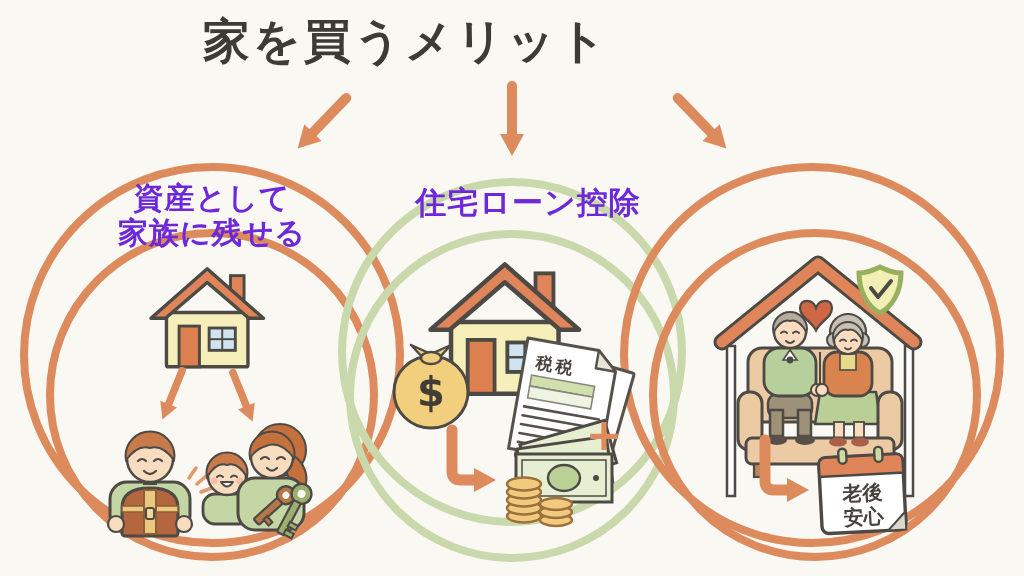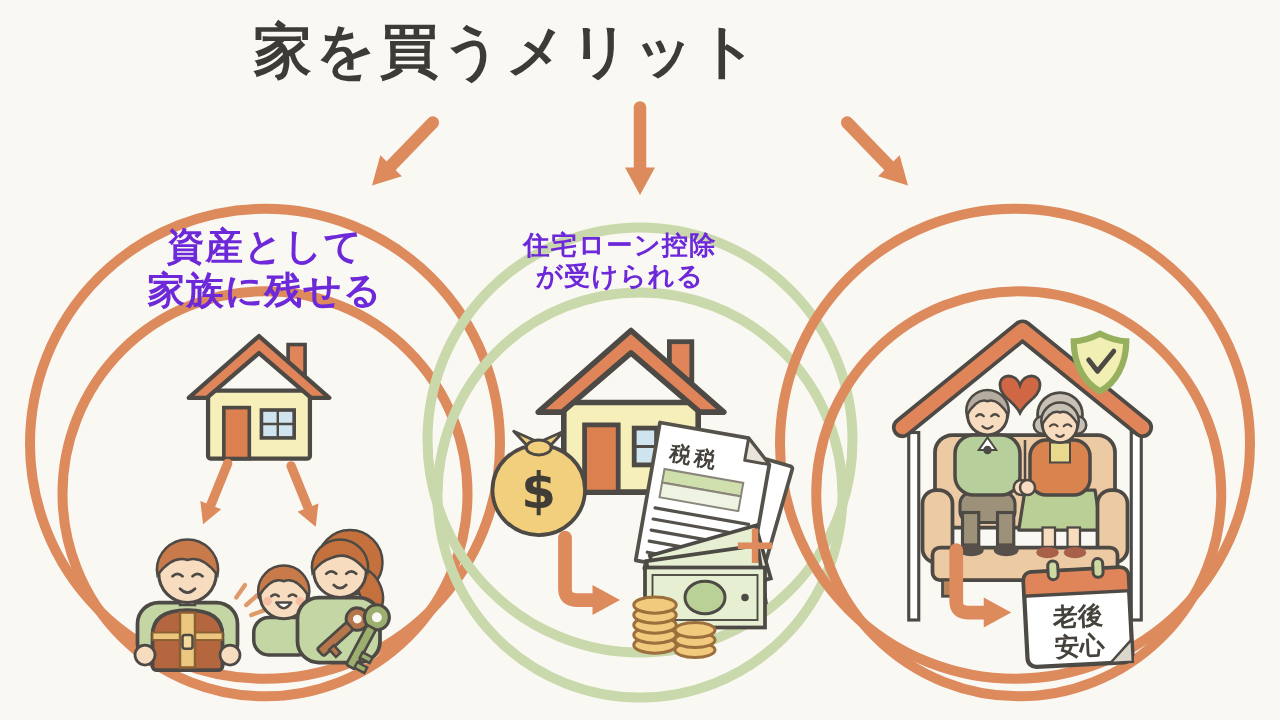--- a/index.html
+++ b/index.html
@@ -4,21 +4,21 @@
 <style>
   html,body{margin:0;padding:0;}
   body{width:1024px;height:576px;position:relative;overflow:hidden;
        background:#faf8f3;font-family:"DejaVu Sans","Liberation Sans",sans-serif;}
   #canvas{position:absolute;left:0;top:0;}
   .title{position:absolute;left:0;top:10px;width:812px;text-align:center;
          font-size:47px;font-weight:bold;color:#3e3b36;letter-spacing:3px;}
   .heading{position:absolute;width:320px;text-align:center;font-weight:bold;
            font-size:30px;line-height:1.18;color:#6d28d9;letter-spacing:1px;}
   .heading.g1{left:52px;top:180px;}
-  .heading.g2{left:336px;top:184px;font-size:21px;}
+  .heading.g2{left:368px;top:184px;font-size:31px;}
   .heading.g3{left:658px;top:184px;}
   svg text{font-family:"DejaVu Sans","Liberation Sans",sans-serif;}
 </style>
 </head>
 <body>
 
 <svg id="canvas" width="1024" height="576" viewBox="0 0 1024 576">
   <defs>
     <g id="def-top-arrow">
       <line x1="0" y1="-68" x2="0" y2="-16" stroke="#dd8a5d" stroke-width="10" stroke-linecap="round"></line>
@@ -262,16 +262,15 @@
 </svg>
 
 <div class="title">家を買うメリット</div>
 
 <div class="heading g1">
   <div>資産として</div>
   <div>家族に残せる</div>
 </div>
 <div class="heading g2">
   <div>住宅ローン控除</div>
-  <div>が受けられる</div>
 </div>
 <div class="heading g3">
 </div>
 
 </body></html>

